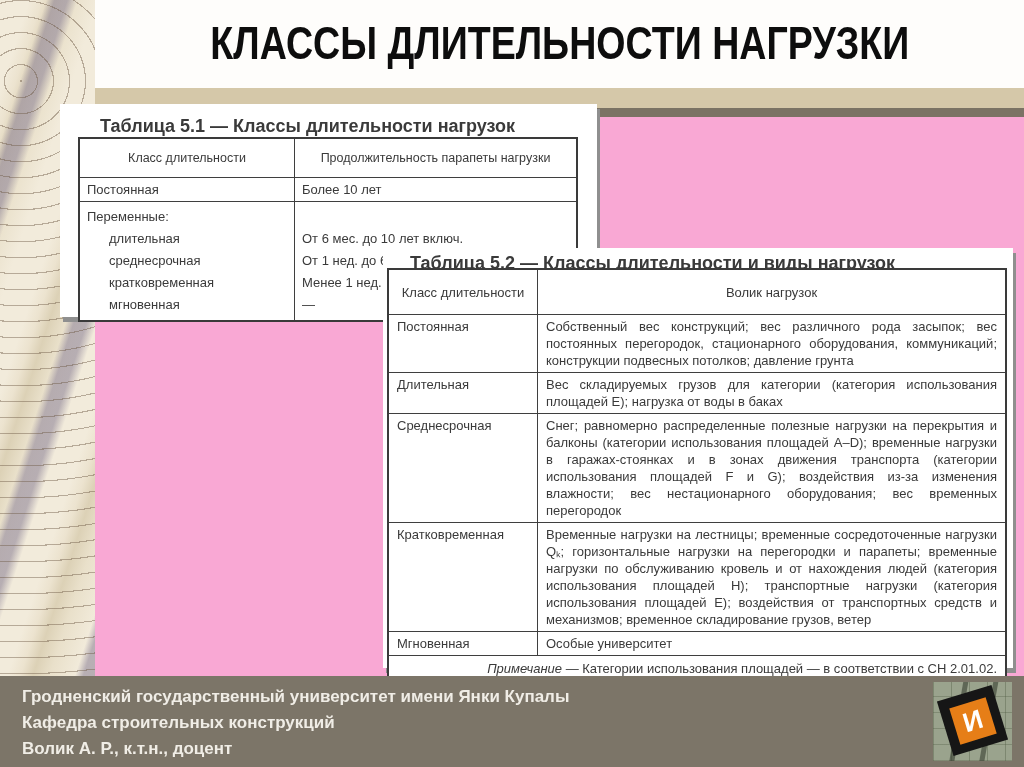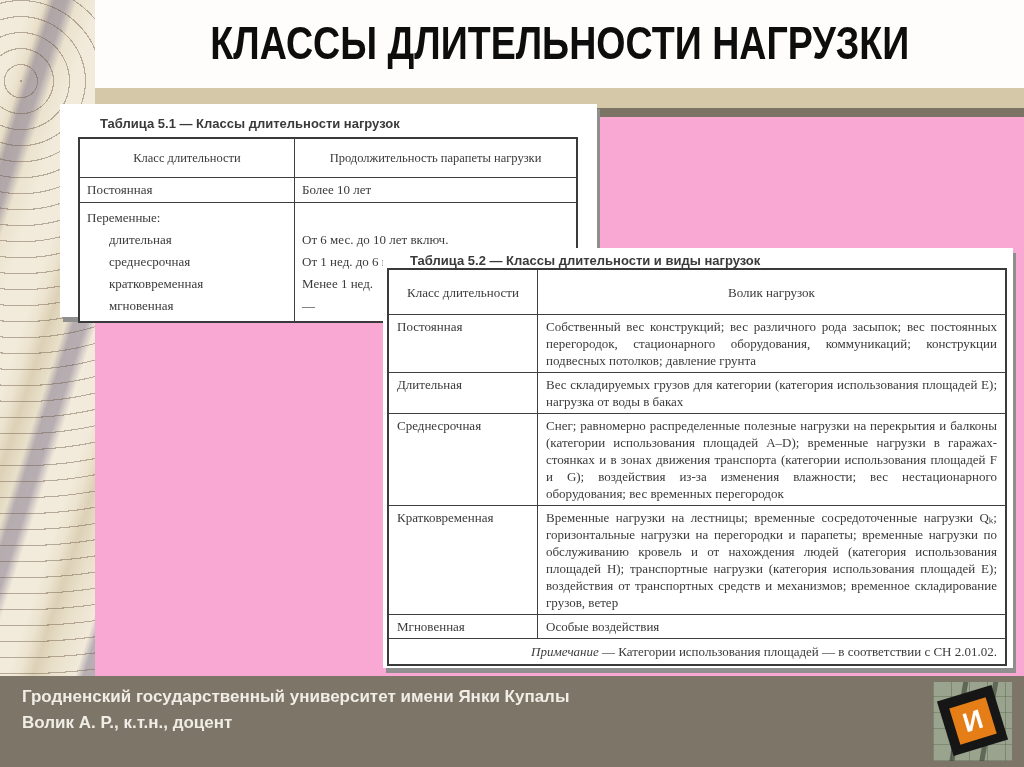--- a/index.html
+++ b/index.html
@@ -23,26 +23,26 @@
   
   .title-band{position:absolute;left:95px;top:0;width:929px;height:88px;background:#fefdfb;text-align:center;}
   .title-band .t{
     display:inline-block;transform:scaleX(0.8);transform-origin:50% 50%;
     font-weight:bold;font-size:47px;line-height:86px;color:#0d0d0d;letter-spacing:0px;white-space:nowrap;
   }
   
   .panel{position:absolute;background:#ffffff;box-shadow:3px 5px 0 #8f8f8f;}
   .panel1{left:60px;top:104px;width:537px;height:213px;z-index:3;}
   .panel2{left:383px;top:248px;width:630px;height:420px;z-index:4;}
-  .caption{position:absolute;font-size:13px;font-weight:bold;color:#3a3a3a;white-space:nowrap;}
+  .caption{position:absolute;font-size:18px;font-weight:bold;color:#3a3a3a;white-space:nowrap;}
   .panel1 .caption{left:40px;top:12px;}
   .panel2 .caption{left:27px;top:5px;text-align:center;}
   
   table{border-collapse:collapse;table-layout:fixed;background:#fff;}
-  td,th{border:1.5px solid #3f3f3f;color:#3a3a3a;font-family:Liberation Serif, serif;}
+  td,th{border:1.5px solid #3f3f3f;color:#3a3a3a;font-family:Liberation Sans, sans-serif;}
   .tbl1{position:absolute;left:18px;top:33px;width:500px;border:2px solid #3a3a3a;}
   .tbl1 th{font-weight:normal;font-size:12.5px;height:36px;text-align:center;}
   .tbl1 td{font-size:13px;vertical-align:top;padding:4px 7px;}
   .tbl1 .c1{width:212px;}
   .tbl1 .g div{line-height:22px;height:22px;white-space:nowrap;overflow:visible;}
   .tbl1 .g .ind{padding-left:22px;}
   .tbl2{position:absolute;left:4px;top:20px;width:620px;border:2px solid #3a3a3a;}
   .tbl2 th{font-weight:normal;font-size:13px;height:42px;text-align:center;line-height:17px;}
   .tbl2 .c1{width:146px;}
   .tbl2 td{font-size:13px;vertical-align:top;padding:3px 8px;line-height:17px;}
@@ -131,33 +131,34 @@
       <tr>
         <td class="c1">Среднесрочная</td>
         <td class="types">Снег; равномерно распределенные полезные нагрузки на перекрытия и балконы (категории использования площадей А–D); временные нагрузки в гаражах-стоянках и в зонах движения транспорта (категории использования площадей F и G); воздействия из-за изменения влажности; вес нестационарного оборудования; вес временных перегородок</td>
       </tr>
       <tr>
         <td class="c1">Кратковременная</td>
         <td class="types">Временные нагрузки на лестницы; временные сосредоточенные нагрузки Qₖ; горизонтальные нагрузки на перегородки и парапеты; временные нагрузки по обслуживанию кровель и от нахождения людей (категория использования площадей Н); транспортные нагрузки (категория использования площадей Е); воздействия от транспортных средств и механизмов; временное складирование грузов, ветер</td>
       </tr>
       <tr>
         <td class="c1">Мгновенная</td>
-        <td class="types">Особые воздействия</td>
+        <td class="types">Особые университет</td>
       </tr>
       <tr>
         <td class="note-cell" colspan="2">
           <span class="note-label">Примечание</span><span> — Категории использования площадей — в соответствии с СН 2.01.02.</span>
         </td>
       </tr>
     </tbody>
       </table>
   </div>
 
   <div class="footer">
     <div class="line">Гродненский государственный университет имени Янки Купалы</div>
+    <div class="line">Кафедра строительных конструкций</div>
     <div class="line">Волик А. Р., к.т.н., доцент</div>
   </div>
 
   <div class="logo">
     <div class="ribbon r1"></div>
     <div class="ribbon r2"></div>
     <div class="diamond"></div>
     <div class="orange"></div>
     <div class="glyph">И</div>
   </div>

